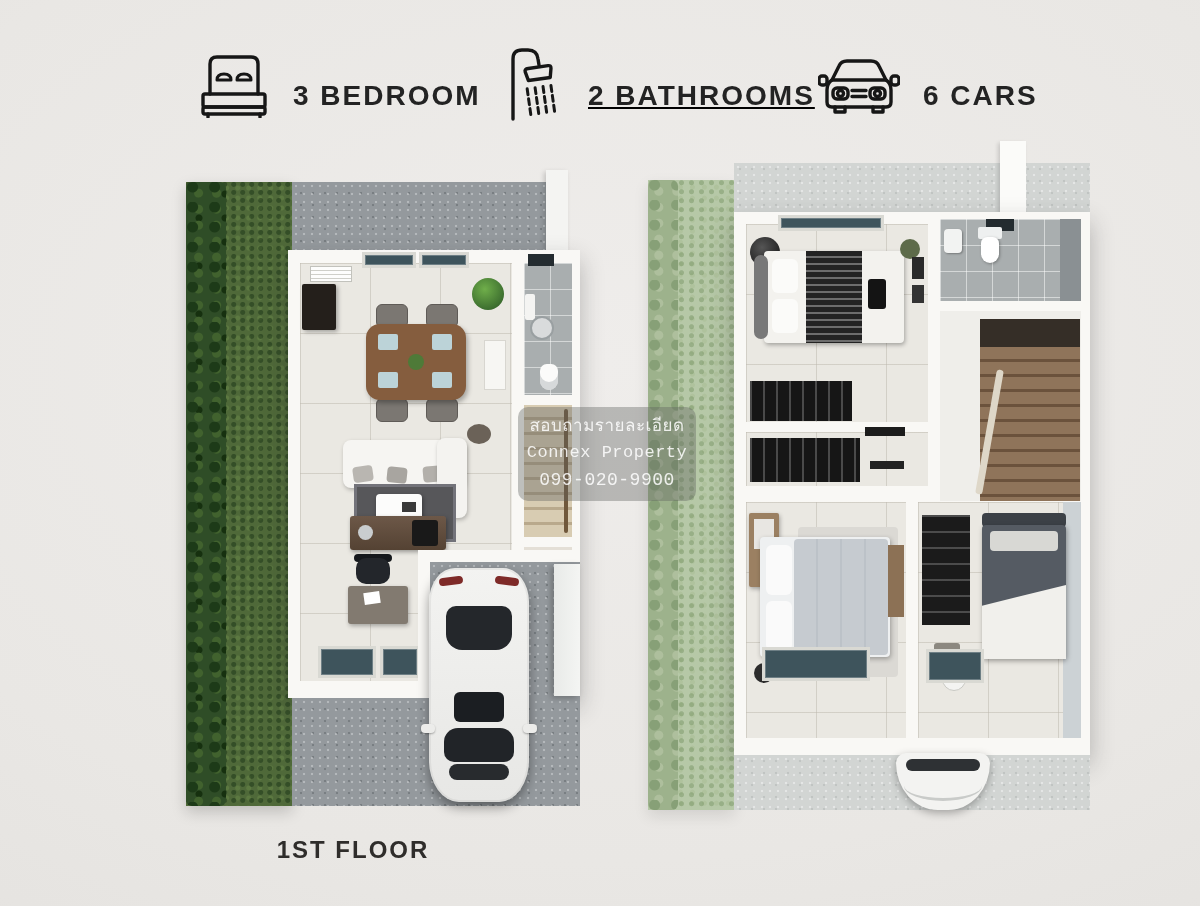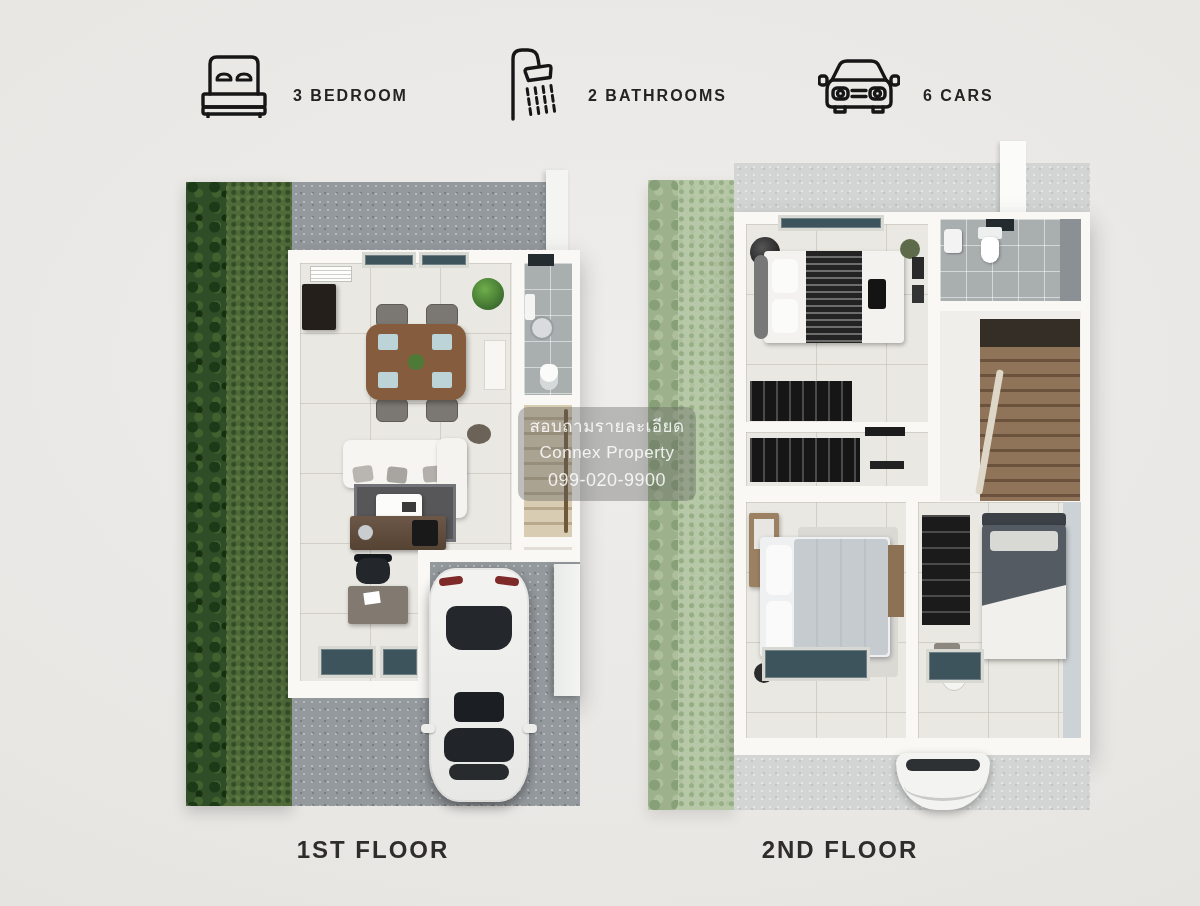--- a/index.html
+++ b/index.html
@@ -2,21 +2,21 @@
 <html><head>
 <meta charset="utf-8">
 <style>
   html,body{margin:0;padding:0;background:#dddbd8;}
   .stage{position:relative;width:1200px;height:906px;overflow:hidden;
          background:radial-gradient(120% 100% at 50% 40%, #efedeb 0%, #e9e7e4 55%, #e1dfdc 100%);
          font-family:"Liberation Sans", sans-serif;}
   .abs{position:absolute;}
   
   .feature{position:absolute;display:flex;align-items:flex-start;}
-  .feature-label{font-size:16px;font-weight:600;letter-spacing:2px;color:#232323;white-space:nowrap;line-height:24px;}
+  .feature-label{font-size:28px;font-weight:600;letter-spacing:2px;color:#232323;white-space:nowrap;line-height:24px;}
   .ic{stroke:#161616;fill:none;stroke-width:3.4;stroke-linecap:round;stroke-linejoin:round;}
   
   .grass{background-color:#4f6939;background-image:
       radial-gradient(circle at 30% 30%, rgba(20,45,18,.45) 0 2px, transparent 3px),
       radial-gradient(circle at 70% 60%, rgba(130,165,85,.25) 0 2px, transparent 3px);
       background-size:9px 8px,11px 10px;box-shadow:0 6px 14px rgba(0,0,0,.18);}
   .hedge{background-color:#2f4d27;background-image:
       radial-gradient(circle at 30% 25%, #1d3a18 0 5px, transparent 6px),
       radial-gradient(circle at 70% 70%, #41622e 0 4px, transparent 5px),
       radial-gradient(circle at 50% 50%, #16300f 0 3px, transparent 4px);
@@ -52,21 +52,21 @@
   .stairs-wood{background:repeating-linear-gradient(180deg,#8f745a 0 12px,#6b523c 12px 15px);}
   .rack{background-color:#161616;background-image:
       repeating-linear-gradient(90deg, rgba(210,210,210,.28) 0 2px, transparent 2px 13px);}
   .shelves{background-color:#1b1b1b;background-image:
       repeating-linear-gradient(180deg, rgba(220,220,220,.25) 0 2px, transparent 2px 16px);}
   .circle{border-radius:50%;}
   
   .watermark{position:absolute;left:518px;top:407px;width:178px;height:94px;border-radius:10px;
       background:rgba(95,97,95,.38);color:rgba(255,255,255,.85);text-align:center;
       display:flex;flex-direction:column;justify-content:center;gap:3px;z-index:60;}
-  .watermark div{font-size:17px;line-height:1.35;letter-spacing:.5px;}
+  .watermark div{font-size:17px;line-height:1.35;letter-spacing:.5px;font-family:Liberation Mono, monospace;}
   .watermark .wm-phone{font-size:18px;}
   
   .floor-label{position:absolute;top:836px;transform:translateX(-50%);
       font-size:24px;font-weight:600;letter-spacing:2px;color:#2f2d2b;white-space:nowrap;}
 </style>
 </head>
 <body>
 
 <div class="stage">
 
@@ -75,21 +75,21 @@
       <path d="M15,42 V12 q0,-7 7,-7 h34 q7,0 7,7 v30"></path>
       <path d="M22,28 q0,-6 7,-6 q7,0 7,6 z" style="stroke-width:3"></path>
       <path d="M42,28 q0,-6 7,-6 q7,0 7,6 z" style="stroke-width:3"></path>
       <rect x="8" y="42" width="62" height="13" rx="2"></rect>
       <rect x="8" y="55" width="62" height="7" rx="2"></rect>
       <path d="M13,62 v3 M65,62 v3"></path>
     </svg>
     <div class="feature-label" style="margin-left:20px;margin-top:32px;">3 BEDROOM</div>
   </div>
 
-  <div class="feature" style="left:505px;top:45px;">
+  <div class="feature" style="left:505px;top:45px;text-decoration:underline;">
     <svg class="ic" width="58" height="76" viewBox="0 0 58 76">
       <path d="M8,74 V14 q0,-9 9,-9 h6 q9,0 10,9 l1,6"></path>
       <path d="M24,22 h20 q3,0 2.5,3 l-2,9 h-22 l-2,-9 q-0.6,-3 3.5,-3 z" transform="rotate(-8 34 28)"></path>
       <g style="stroke-width:3" transform="rotate(-8 36 56)">
         <path d="M24,42 v6 M32,42 v6 M40,42 v6 M48,42 v6"></path>
         <path d="M24,52 v6 M32,52 v6 M40,52 v6 M48,52 v6"></path>
         <path d="M24,62 v6 M32,62 v6 M40,62 v6 M48,62 v6"></path>
       </g>
     </svg>
     <div class="feature-label" style="margin-left:25px;margin-top:39px;">2 BATHROOMS</div>
@@ -272,16 +272,15 @@
       <div class="abs" style="left:8px;top:18px;width:78px;height:30px;border-bottom:3px solid #c9cbc9;border-radius:50%;box-sizing:border-box;"></div>
     </div>
   </div>
 
   <div class="watermark">
     <div>สอบถามรายละเอียด</div>
     <div>Connex Property</div>
     <div class="wm-phone">099-020-9900</div>
   </div>
 
-  <div class="floor-label" style="left:373px;">1ST FLOOR</div>
-  <div class="floor-label" style="left:840px;">2ND FLOOR</div>
+  <div class="floor-label" style="left:353px;">1ST FLOOR</div>
 
 </div>
 
 </body></html>

